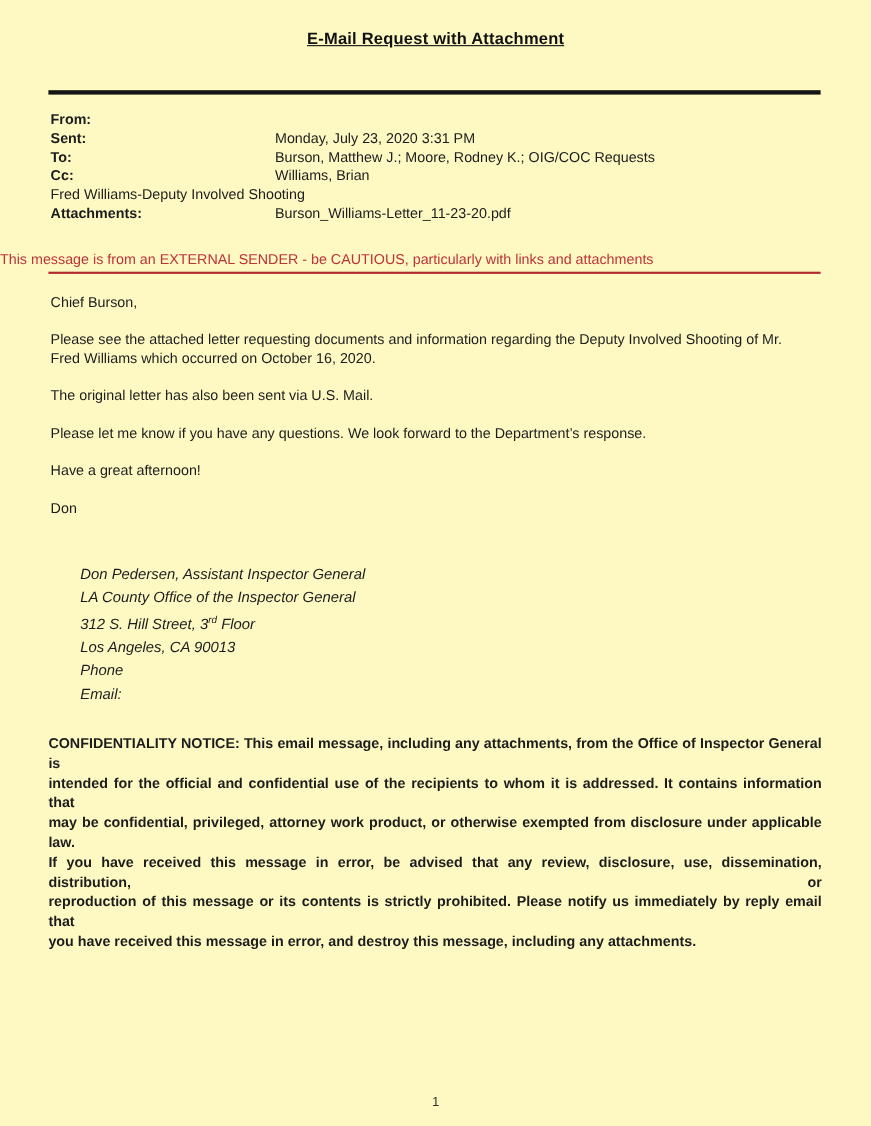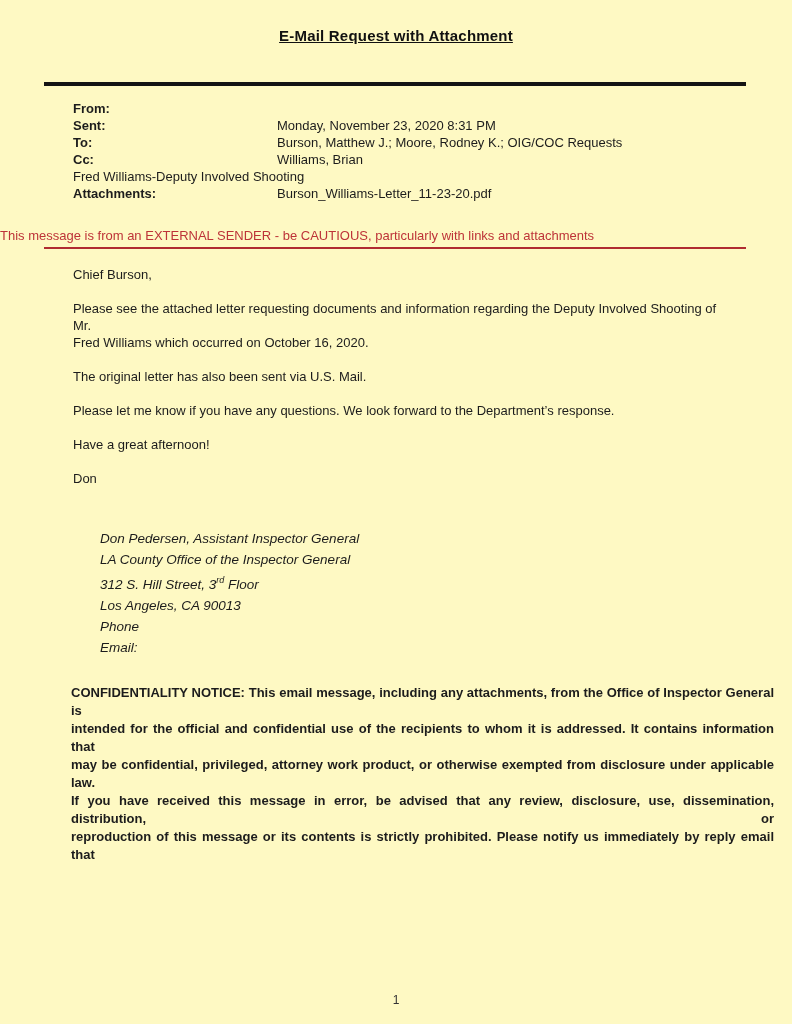--- a/index.html
+++ b/index.html
@@ -7,21 +7,21 @@
   .page {
     position: relative;
     width: 792px;
     height: 1024px;
     background: #fef9c3;
     font-family: "Liberation Sans", sans-serif;
     color: #1c1c1c;
     overflow: hidden;
   }
   .content {
-    padding: 0 73px;
+    padding: 0 46px;
   }
   .doc-title {
     margin-top: 27px;
     text-align: center;
     font-size: 15px;
     line-height: 18px;
     font-weight: bold;
     text-decoration: underline;
     color: #111111;
     letter-spacing: 0.2px;
@@ -95,21 +95,21 @@
 
   <div class="rule-black"></div>
 
   <div class="content">
     <div class="header-table">
       <div class="hrow">
         <span class="hlabel">From:</span>
       </div>
       <div class="hrow">
         <span class="hlabel">Sent:</span>
-        <span class="hvalue">Monday, November 23, 2020 8:31 PM</span>
+        <span class="hvalue">Monday, July 23, 2020 3:31 PM</span>
       </div>
       <div class="hrow">
         <span class="hlabel">To:</span>
         <span class="hvalue">Burson, Matthew J.; Moore, Rodney K.; OIG/COC Requests</span>
       </div>
       <div class="hrow">
         <span class="hlabel">Cc:</span>
         <span class="hvalue">Williams, Brian</span>
       </div>
       <div class="hrow">
@@ -149,18 +149,19 @@
       <div>Phone</div>
       <div>Email:</div>
     </div>
 
     <div class="notice">
       <span class="njust">CONFIDENTIALITY NOTICE: This email message, including any attachments, from the Office of Inspector General is</span>
       <span class="njust">intended for the official and confidential use of the recipients to whom it is addressed. It contains information that</span>
       <span class="njust">may be confidential, privileged, attorney work product, or otherwise exempted from disclosure under applicable law.</span>
       <span class="njust">If you have received this message in error, be advised that any review, disclosure, use, dissemination, distribution, or</span>
       <span class="njust">reproduction of this message or its contents is strictly prohibited. Please notify us immediately by reply email that</span>
+      <span class="nlast">you have received this message in error, and destroy this message, including any attachments.</span>
     </div>
 
     <div class="page-number">1</div>
   </div>
 
 </div>
 
 </body></html>

